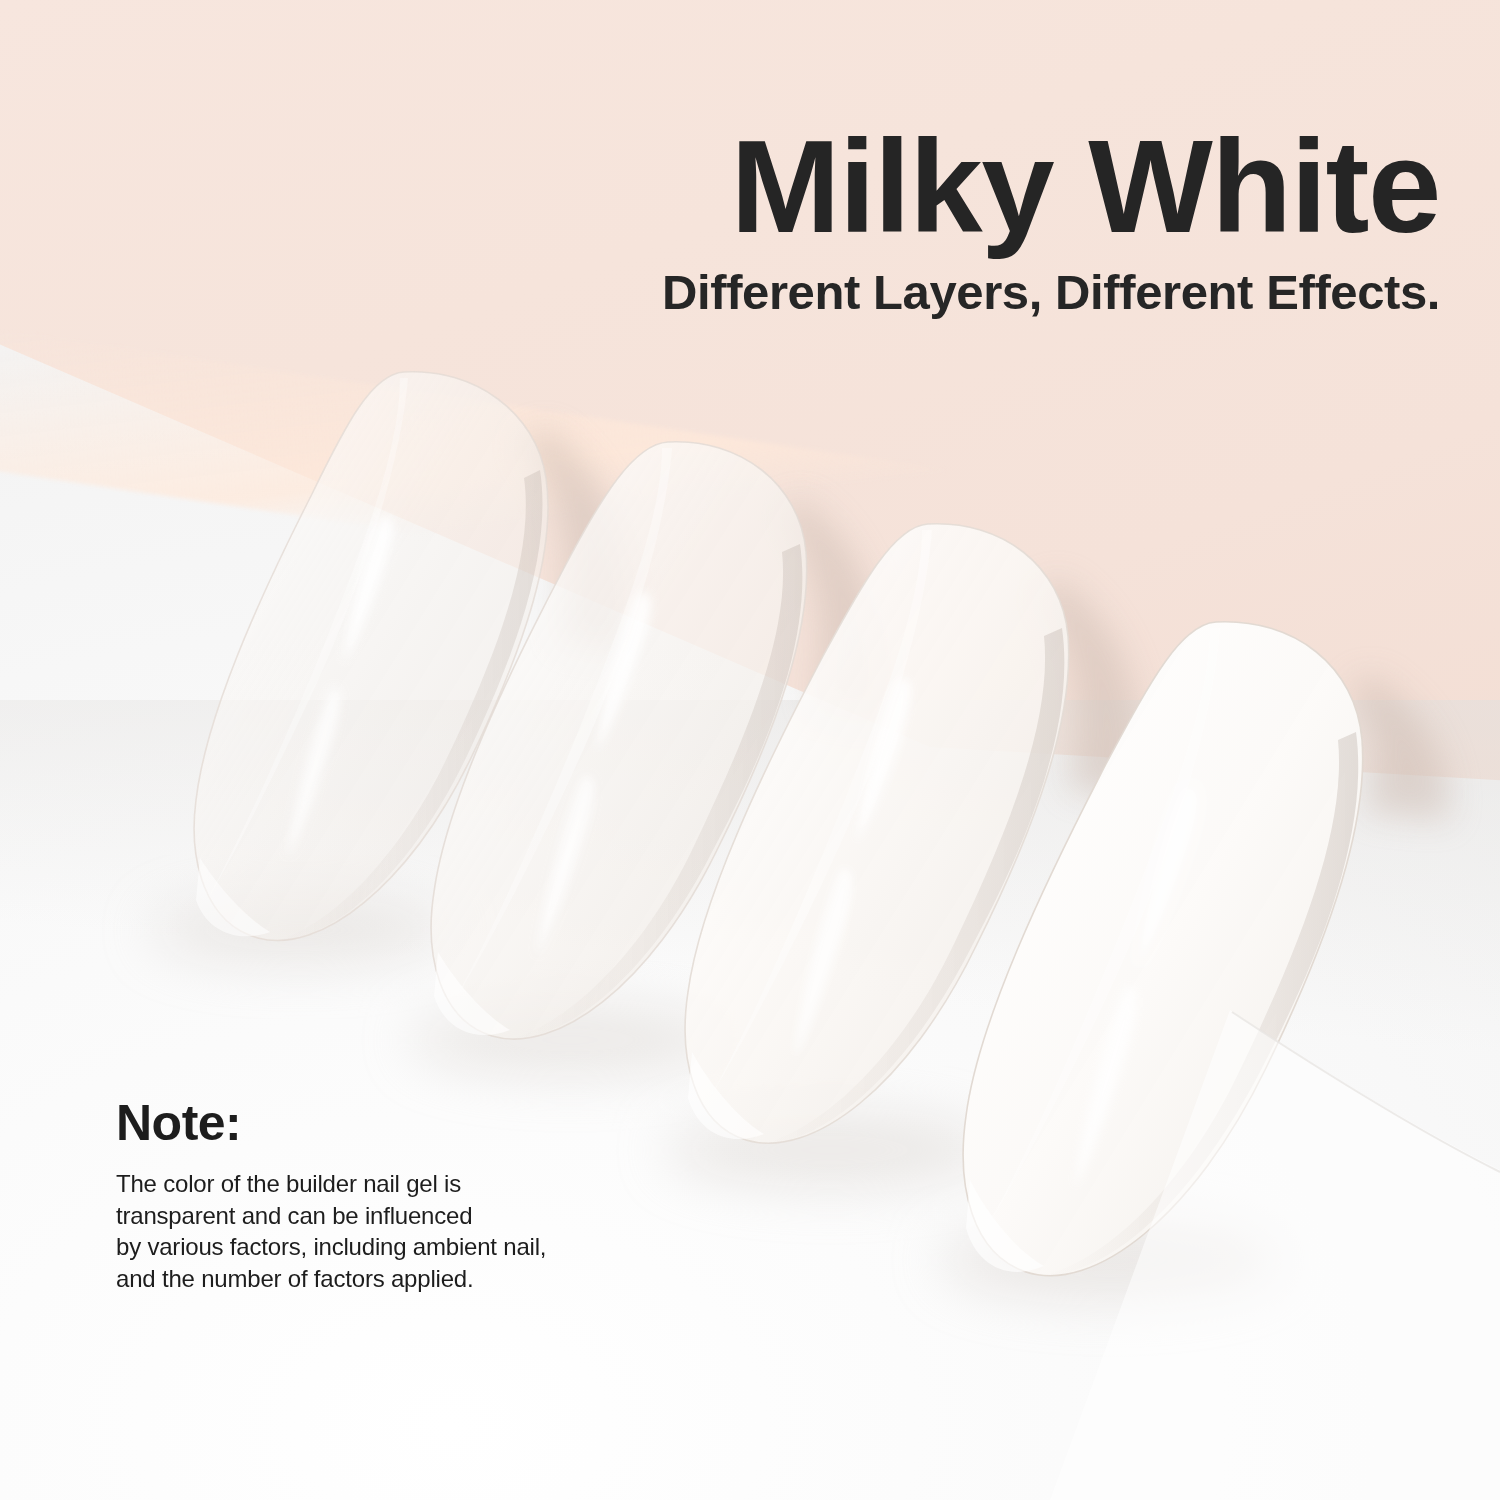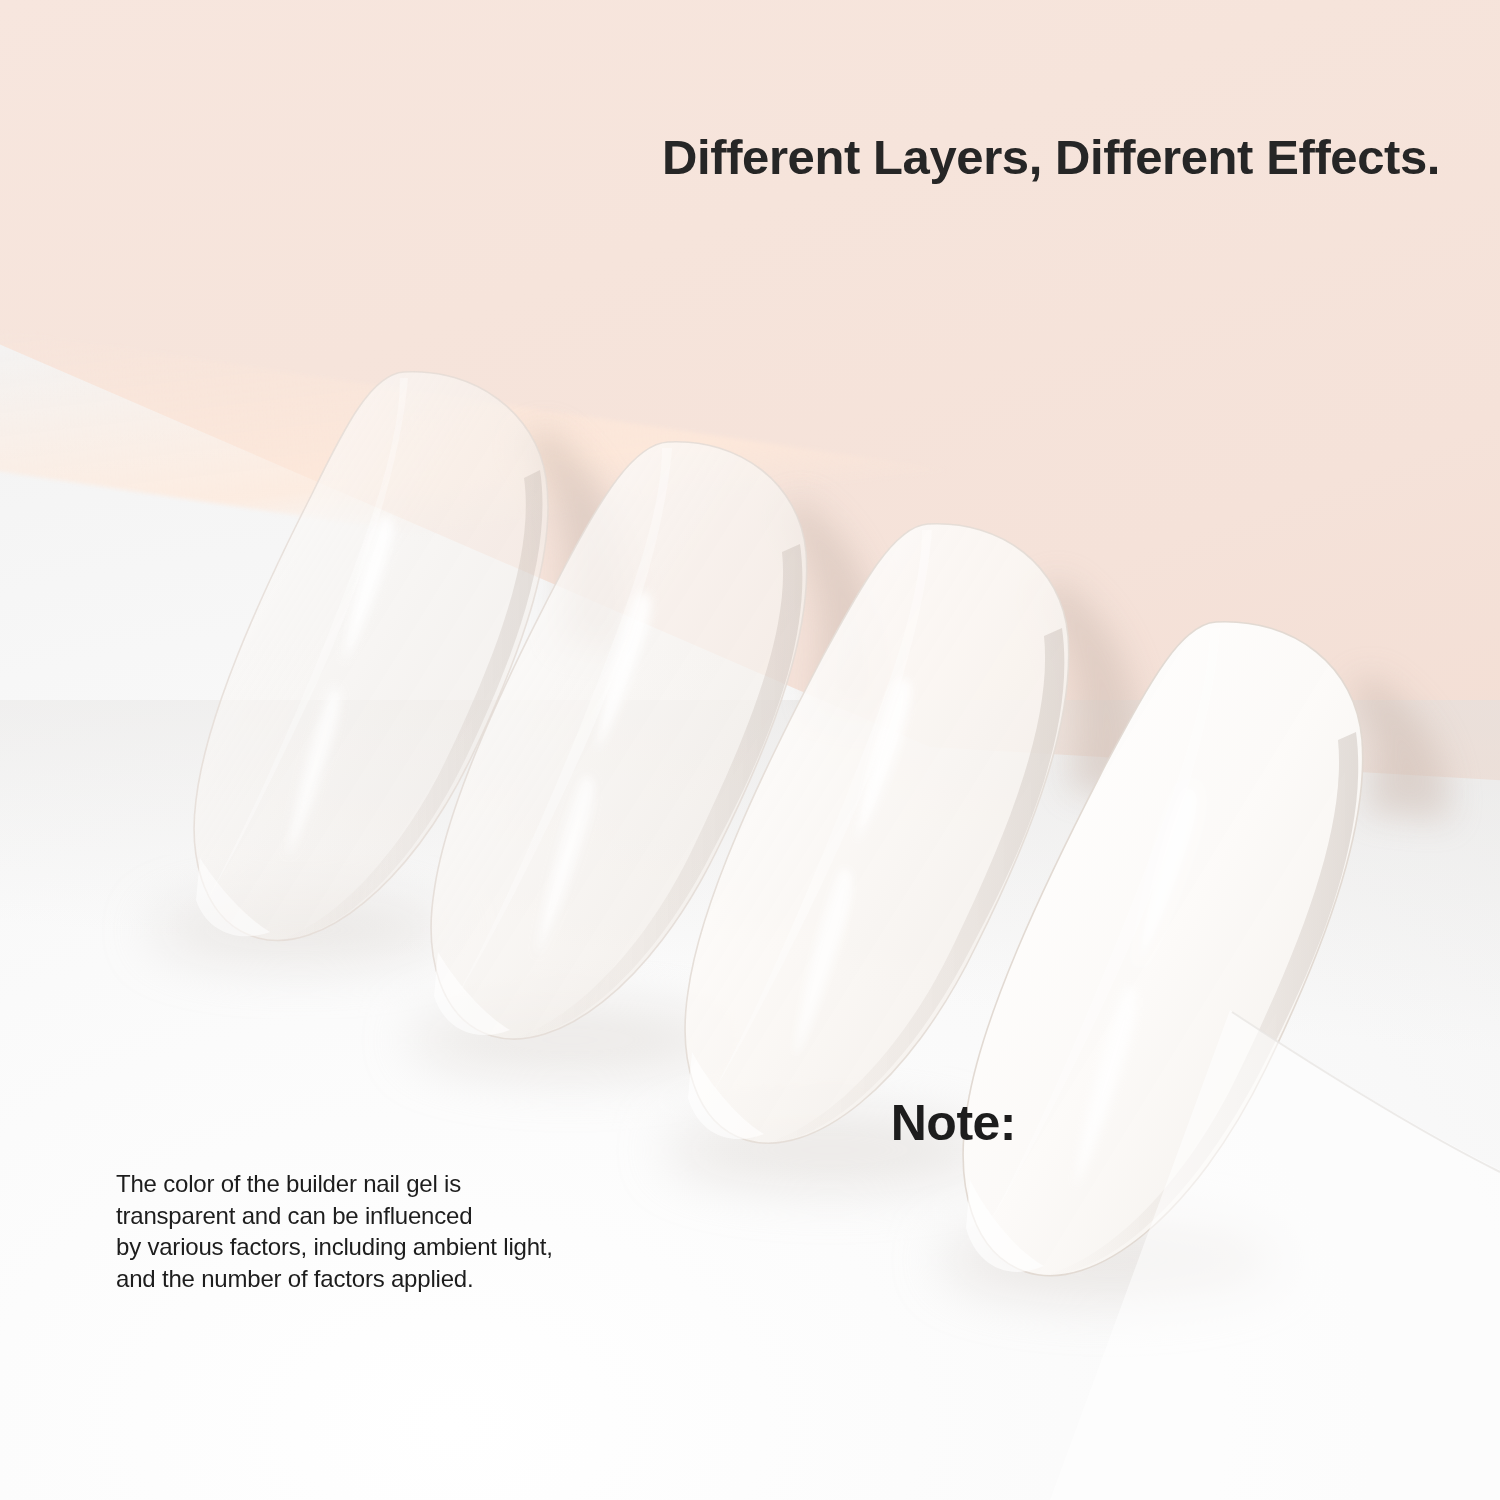--- a/index.html
+++ b/index.html
@@ -98,21 +98,20 @@
     width: 900px;
   }
   .note-heading {
     margin: 0 0 20px 0;
     font-family: "Liberation Sans", sans-serif;
     font-weight: 700;
     font-size: 50px;
     line-height: 1.0;
     color: #1d1d1d;
     letter-spacing: -0.5px;
-    text-align: right;
   }
   .note-body {
     margin: 0;
     font-family: "Liberation Sans", sans-serif;
     font-weight: 400;
     font-size: 24px;
     line-height: 1.32;
     color: #1d1d1d;
     letter-spacing: -0.2px;
   }
@@ -266,26 +265,27 @@
       <path d="M1124,988 C1139,980 1141,1004 1127,1050 C1113,1098 1090,1162 1075,1188
                C1081,1122 1108,1026 1124,988 Z" fill="url(#shineA)" filter="url(#shineBlur)" opacity="0.88"></path>
       <path d="M970,1180 C984,1208 1012,1248 1044,1266 C1006,1282 976,1264 966,1228 Z" fill="#ffffff" opacity="0.65"></path>
     </g>
 
     <path d="M1230,1010 C1320,1070 1420,1130 1500,1170 L1500,1500 L1050,1500 Z" fill="#ffffff" opacity="0.55"></path>
     <path d="M1232,1012 C1326,1074 1424,1134 1500,1172" stroke="#e6e2df" stroke-width="2" fill="none" opacity="0.7"></path>
   </svg>
 
   <div class="headline">
+    <h1 class="title">Milky White</h1>
     <p class="subtitle">Different Layers, Different Effects.</p>
   </div>
 
   <div class="note">
     <div class="note-heading">Note:</div>
     <div class="note-body">
       <span class="note-line">The color of the builder nail gel is</span>
       <span class="note-line">transparent and can be influenced</span>
-      <span class="note-line">by various factors, including ambient light,</span>
+      <span class="note-line">by various factors, including ambient nail,</span>
       <span class="note-line">and the number of factors applied.</span>
     </div>
   </div>
 
 </div>
 
 </body></html>

